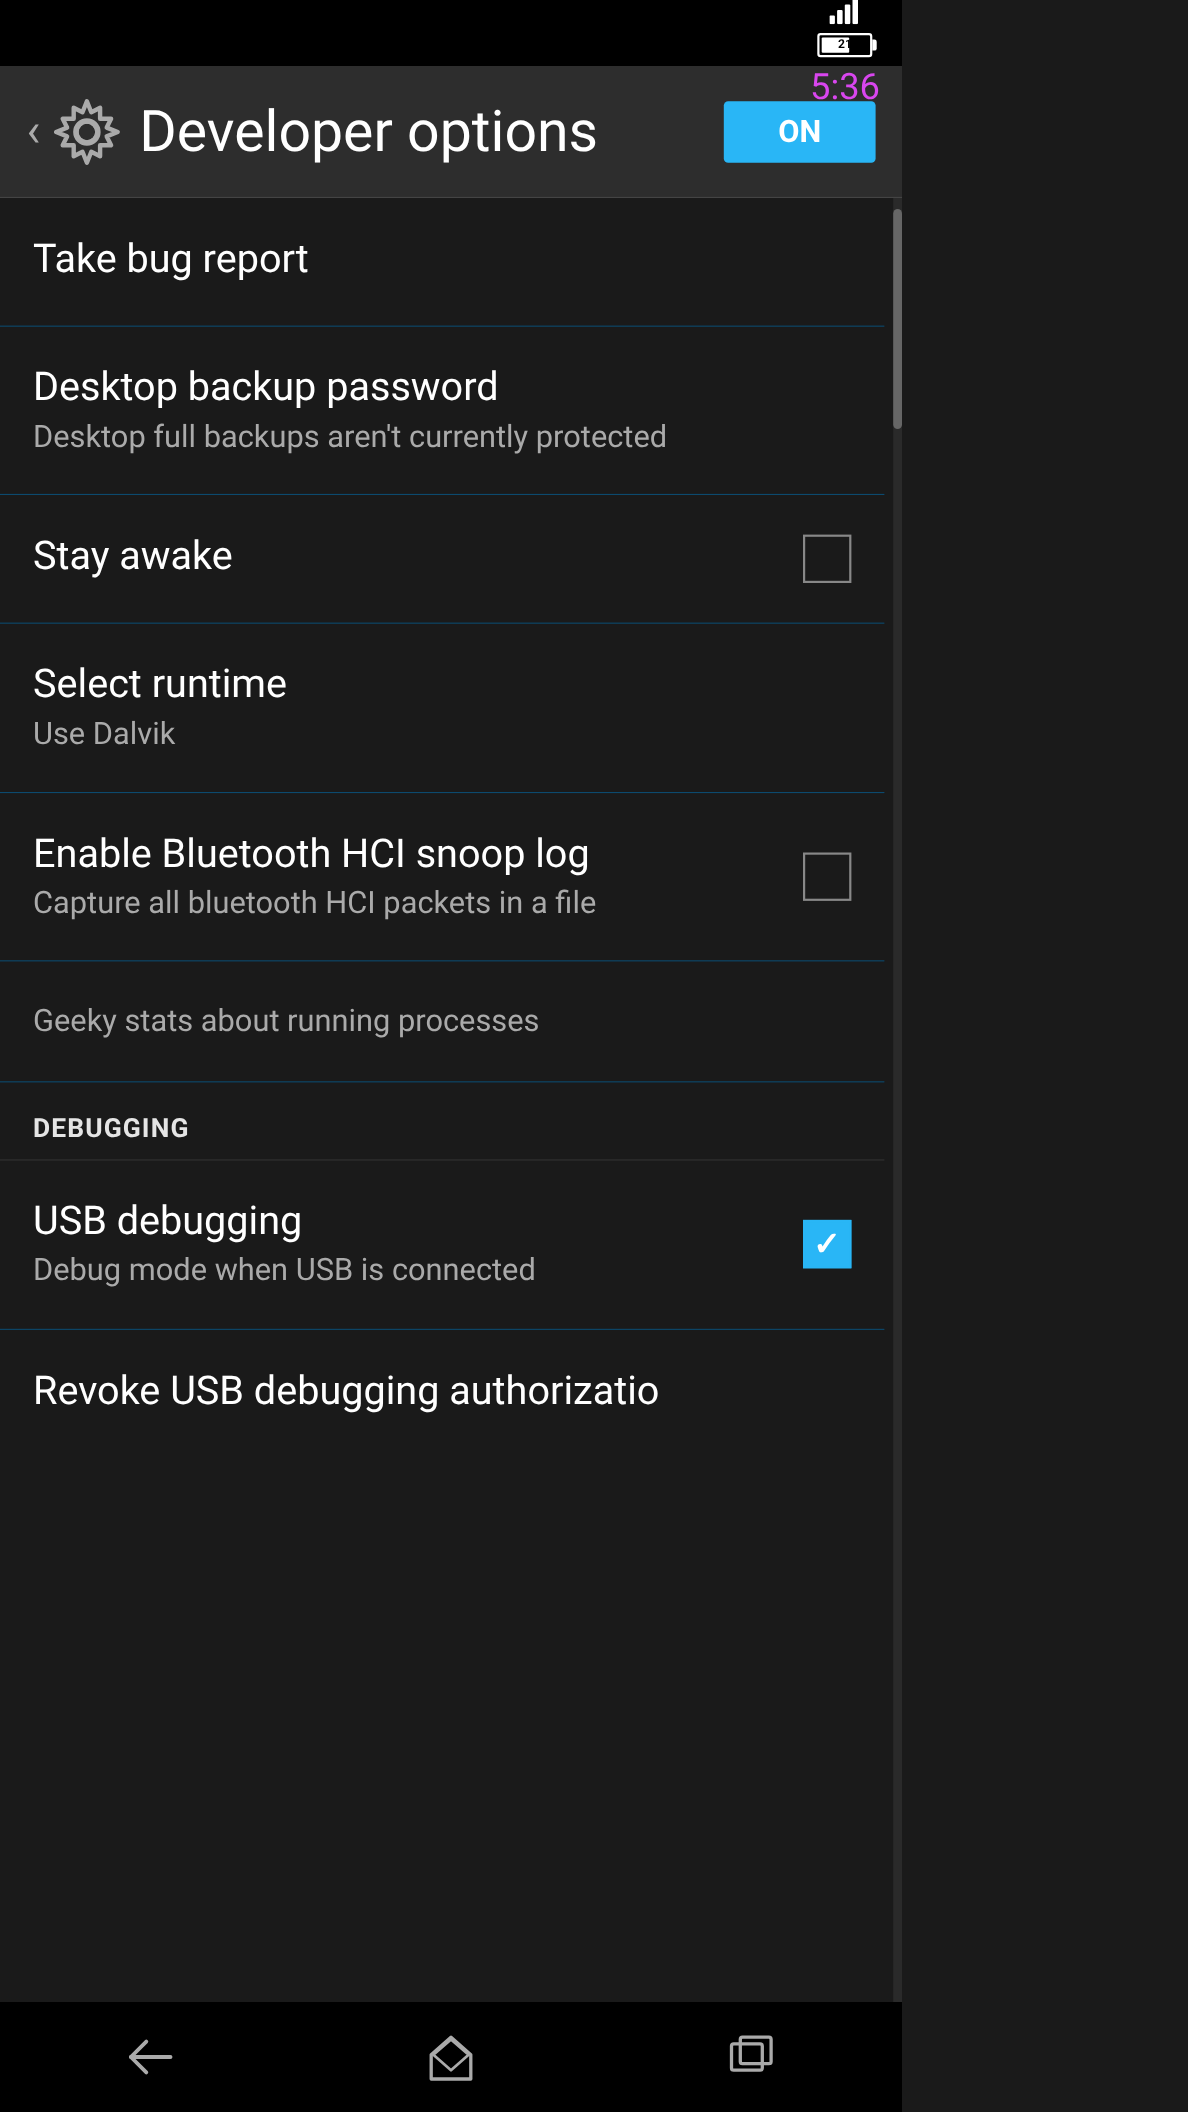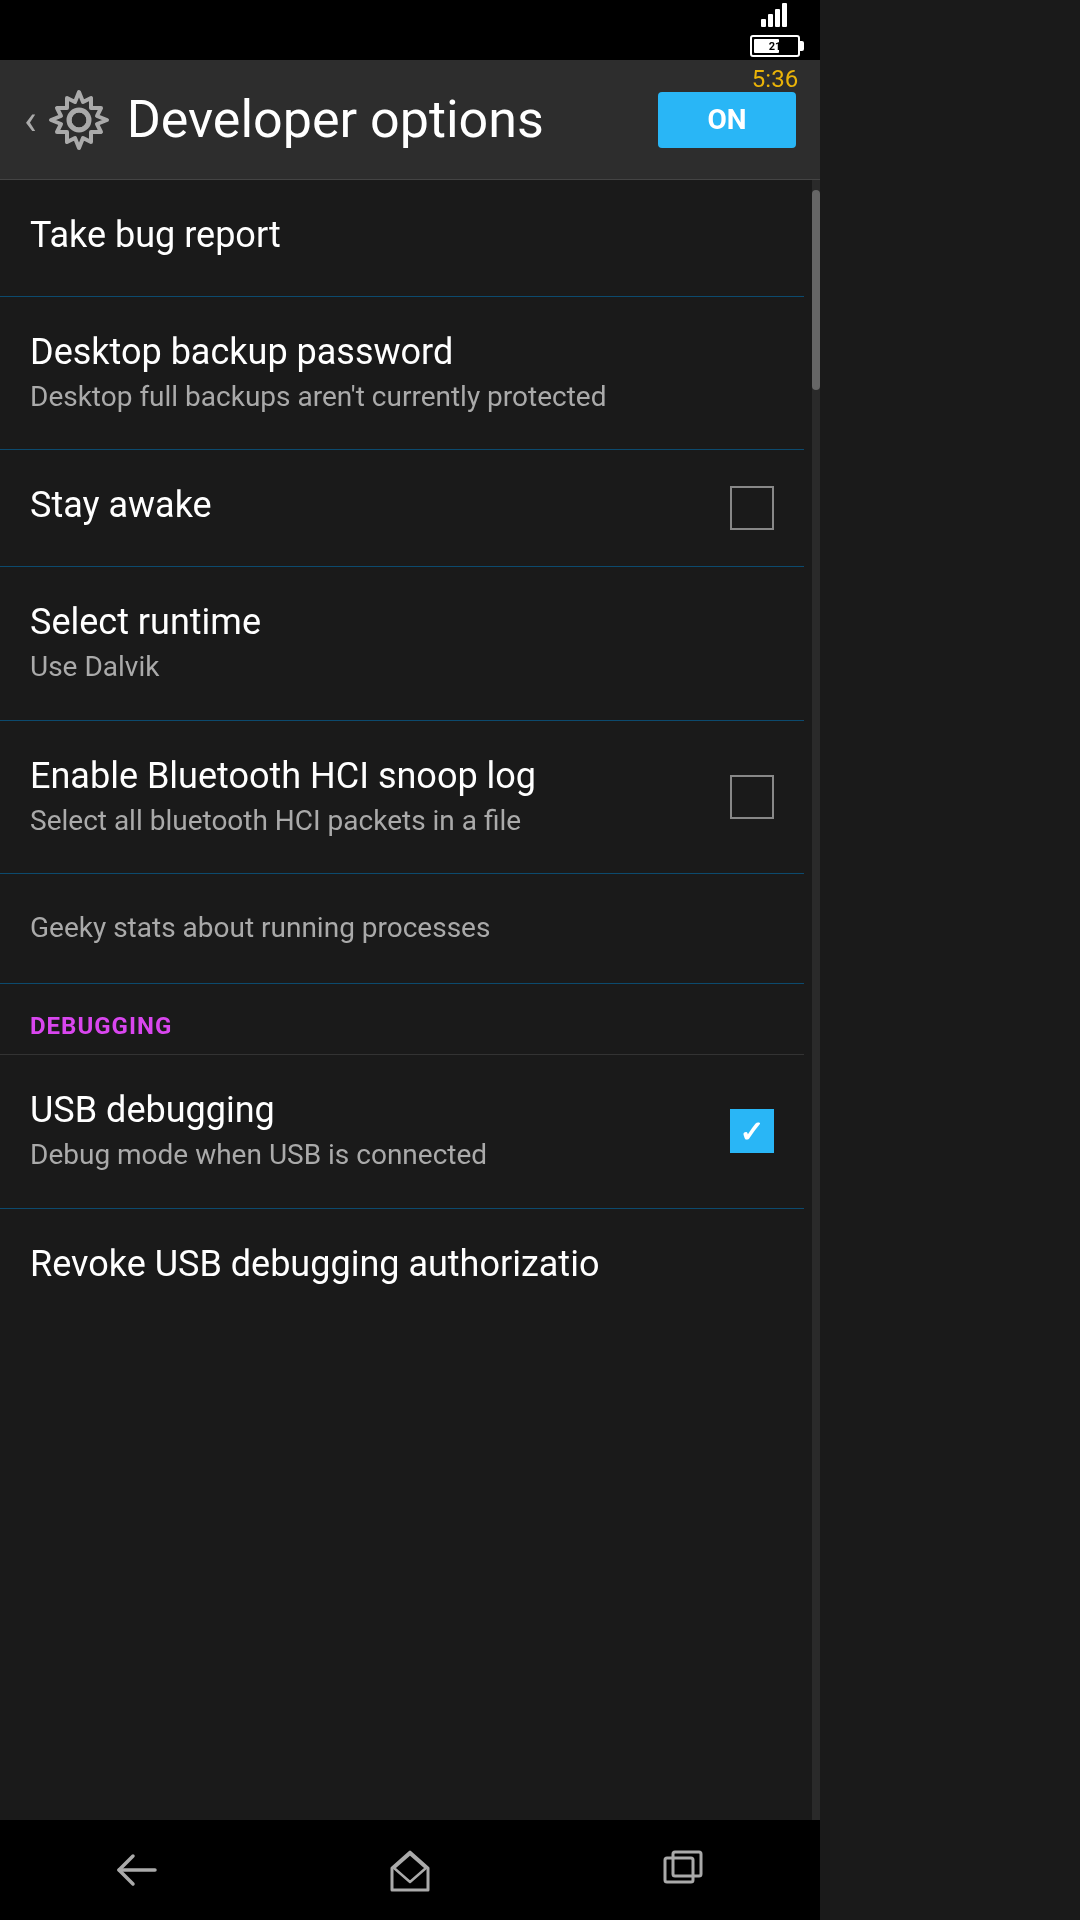--- a/index.html
+++ b/index.html
@@ -30,23 +30,23 @@
     }
 
     .status-icons {
       display: flex;
       align-items: center;
       gap: 8px;
       flex-direction: column;
     }
 
     .status-time {
-      font-size: 24px;
+      font-size: 33px;
       font-weight: 400;
-      color: #eab308;
+      color: #d946ef;
     }
 
     
     .header {
       background-color: #2d2d2d;
       height: 120px;
       display: flex;
       align-items: center;
       padding: 0 24px;
       border-bottom: 1px solid #444;
@@ -154,21 +154,21 @@
 
     
     .section-header {
       padding: 28px 30px 14px 30px;
       border-bottom: 1px solid #333;
     }
 
     .section-label {
       font-size: 24px;
       font-weight: bold;
-      color: #d946ef;
+      color: #e5e5e5;
       letter-spacing: 1px;
     }
 
     
     .bottom-nav {
       position: absolute;
       bottom: 0;
       left: 0;
       right: 0;
       height: 100px;
@@ -260,21 +260,21 @@
   <div class="setting-item">
     <div class="setting-item-text">
       <div class="setting-title">Select runtime</div>
       <div class="setting-subtitle">Use Dalvik</div>
     </div>
   </div>
 
   <div class="setting-item">
     <div class="setting-item-text">
       <div class="setting-title">Enable Bluetooth HCI snoop log</div>
-      <div class="setting-subtitle">Select all bluetooth HCI packets in a file</div>
+      <div class="setting-subtitle">Capture all bluetooth HCI packets in a file</div>
     </div>
     <div class="checkbox"></div>
   </div>
 
   <div class="setting-item">
     <div class="setting-item-text">
       <div class="setting-subtitle">Geeky stats about running processes</div>
     </div>
   </div>
 

